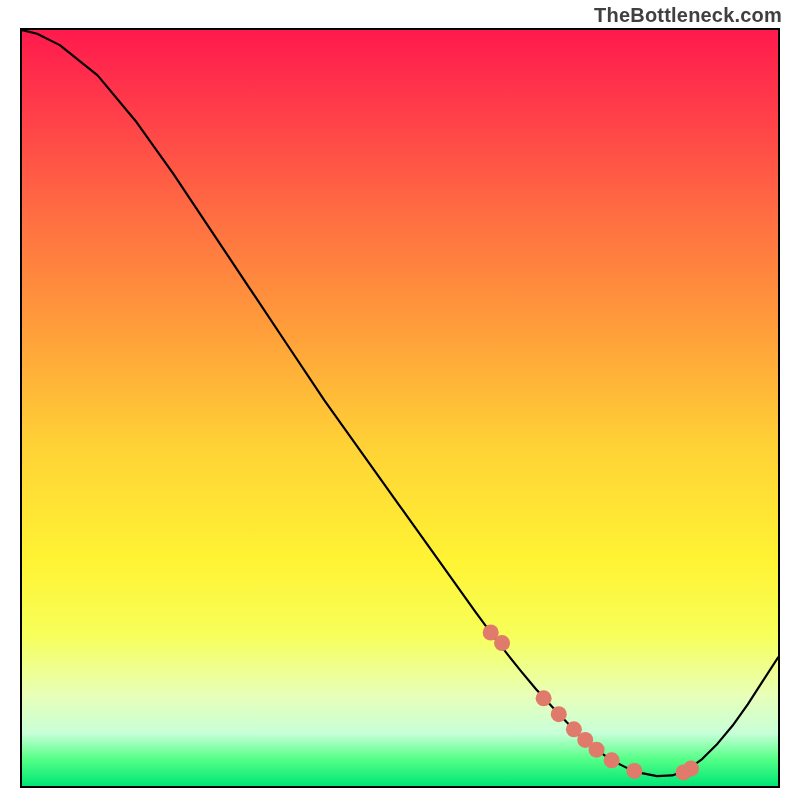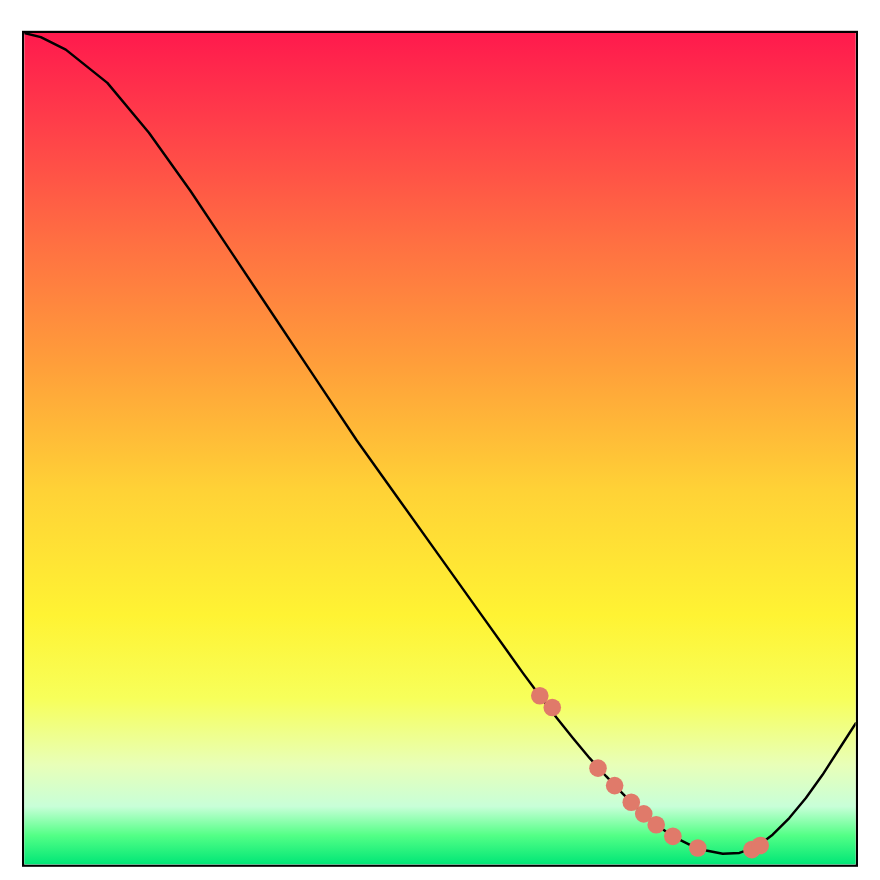--- a/index.html
+++ b/index.html
@@ -67,20 +67,21 @@
     font-size: 20px;
     font-weight: 600;
     color: #404040;
     letter-spacing: 0.2px;
   }
 </style>
 </head>
 <body>
 
 <div class="chart-container">
+  <div class="attribution">TheBottleneck.com</div>
   <div class="plot-area">
     <div class="gradient-bg"></div>
     <svg class="curve-svg" viewBox="0 0 756 756" preserveAspectRatio="none">
       <path id="curve-path" class="curve-path" d="M0.00 0.00 L15.12 3.78 L37.80 15.12 L75.60 45.36 L113.40 90.72 L151.20 143.64 L189.00 200.34 L226.80 257.04 L264.60 313.74 L302.40 370.44 L340.20 423.36 L378.00 476.28 L415.80 529.20 L453.60 582.12 L468.72 602.53 L483.84 622.19 L498.96 641.09 L514.08 659.23 L529.20 675.86 L544.32 691.74 L559.44 706.86 L574.56 719.71 L589.68 730.30 L604.80 737.86 L619.92 743.15 L635.04 746.17 L650.16 745.42 L665.28 740.12 L680.40 728.78 L695.52 713.66 L710.64 695.52 L725.76 674.35 L740.88 650.92 L756.00 627.48"></path>
       <g id="markers-group">
           <ellipse cx="468.72" cy="602.53" rx="8" ry="8" class="marker"></ellipse>
           <ellipse cx="480.06" cy="613.12" rx="8" ry="8" class="marker"></ellipse>
           <ellipse cx="521.64" cy="668.30" rx="8" ry="8" class="marker"></ellipse>
           <ellipse cx="536.76" cy="684.18" rx="8" ry="8" class="marker"></ellipse>
           <ellipse cx="551.88" cy="699.30" rx="8" ry="8" class="marker"></ellipse>

